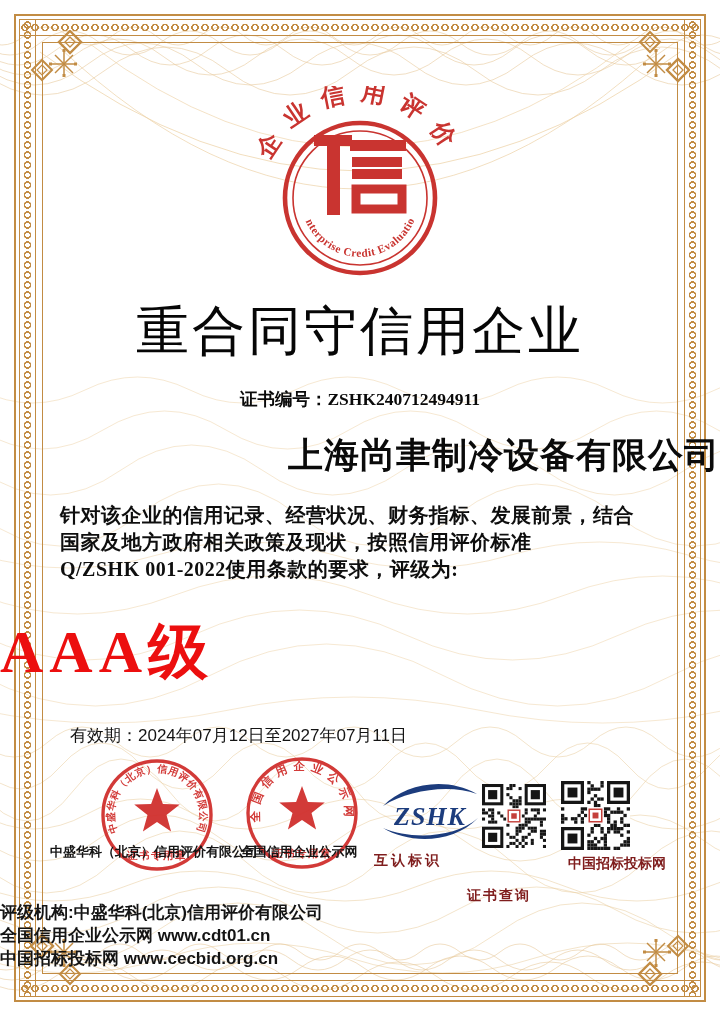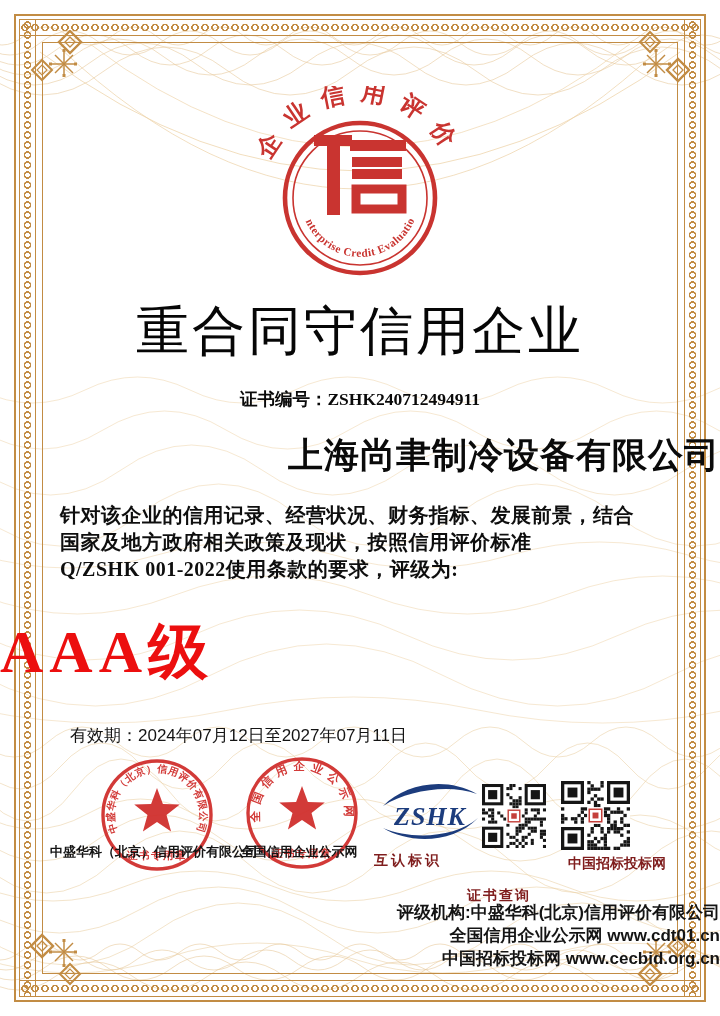--- a/index.html
+++ b/index.html
@@ -46,21 +46,21 @@
   .cap1{left:48px;top:843px;width:212px;}
   .cap2{left:203px;top:843px;width:192px;}
   .zshk{left:379px;top:782px;width:102px;height:62px;}
   .mark-label{font-weight:bold;font-size:14px;color:#7f1d1d;text-align:left;}
   .lab-zshk{left:374px;top:852px;width:112px;letter-spacing:3px;}
   .qr{background:#fff;}
   .qr1{left:482px;top:784px;width:64px;height:64px;}
   .qr2{left:561px;top:781px;width:69px;height:69px;}
   .lab-qr1{left:467px;top:887px;width:94px;letter-spacing:2px;}
   .lab-qr2{left:568px;top:855px;width:100px;}
-  .footer{left:0;right:0;top:901px;text-align:right;font-weight:bold;font-size:17px;
+  .footer{left:0;right:0;top:901px;text-align:left;font-weight:bold;font-size:17px;
          line-height:23px;color:#141414;}
 </style>
 </head>
 <body>
 
 <div class="page">
 
   <svg class="bg-svg" viewBox="0 0 720 1016">
       <path d="M -20 36 Q 2 54 24 36 Q 46 18 68 36 Q 90 54 112 36 Q 134 18 156 36 Q 178 54 200 36 Q 222 18 244 36 Q 266 54 288 36 Q 310 18 332 36 Q 354 54 376 36 Q 398 18 420 36 Q 442 54 464 36 Q 486 18 508 36 Q 530 54 552 36 Q 574 18 596 36 Q 618 54 640 36 Q 662 18 684 36 Q 706 54 728 36 Q 750 18 772 36" fill="none" stroke="#E8CA9C" stroke-width="1" opacity="0.6"></path>
       <path d="M -20 43 Q 10 67 40 43 Q 70 19 100 43 Q 130 67 160 43 Q 190 19 220 43 Q 250 67 280 43 Q 310 19 340 43 Q 370 67 400 43 Q 430 19 460 43 Q 490 67 520 43 Q 550 19 580 43 Q 610 67 640 43 Q 670 19 700 43 Q 730 67 760 43" fill="none" stroke="#E8CA9C" stroke-width="1" opacity="0.6"></path>

